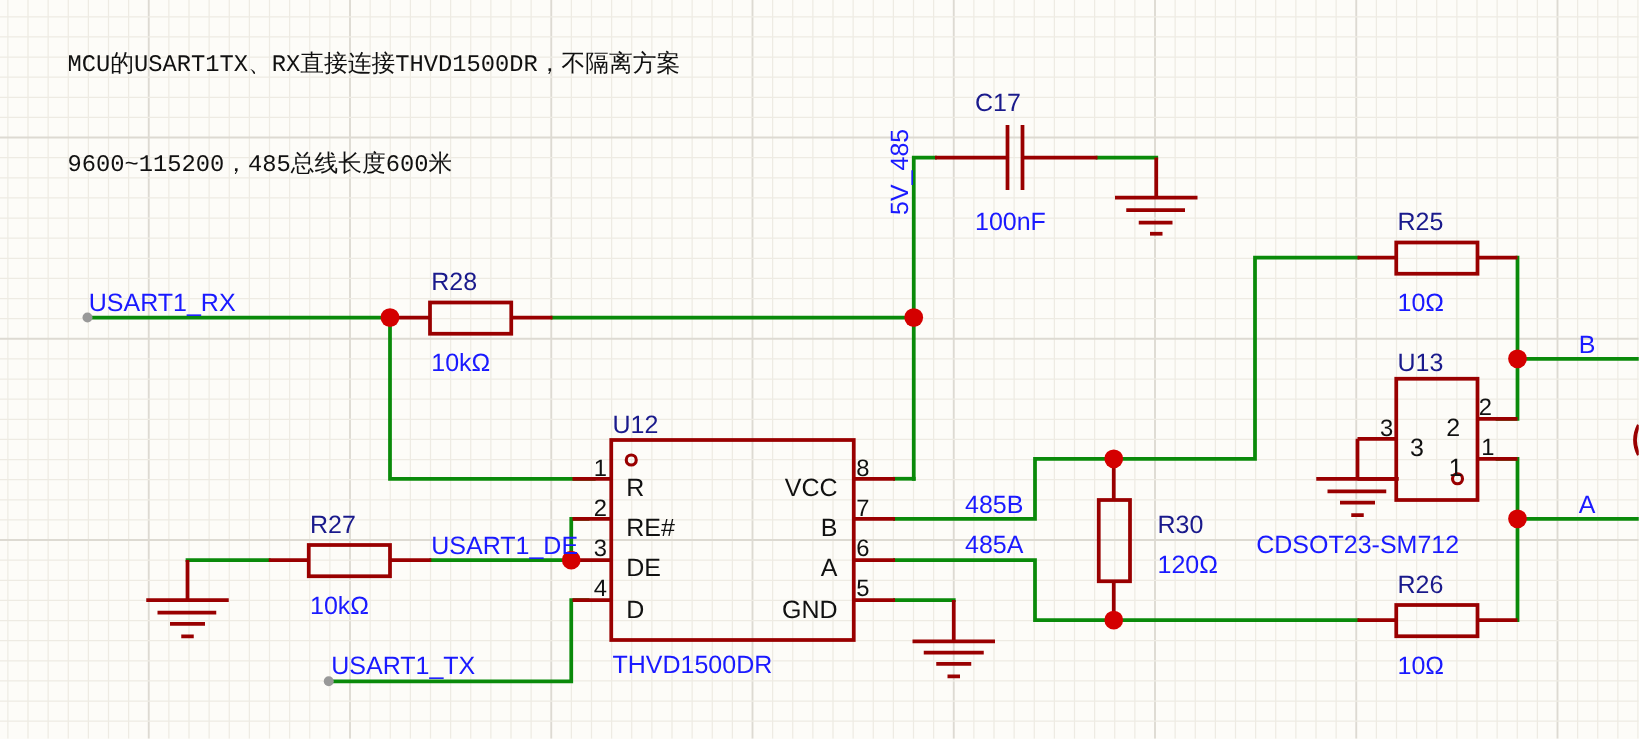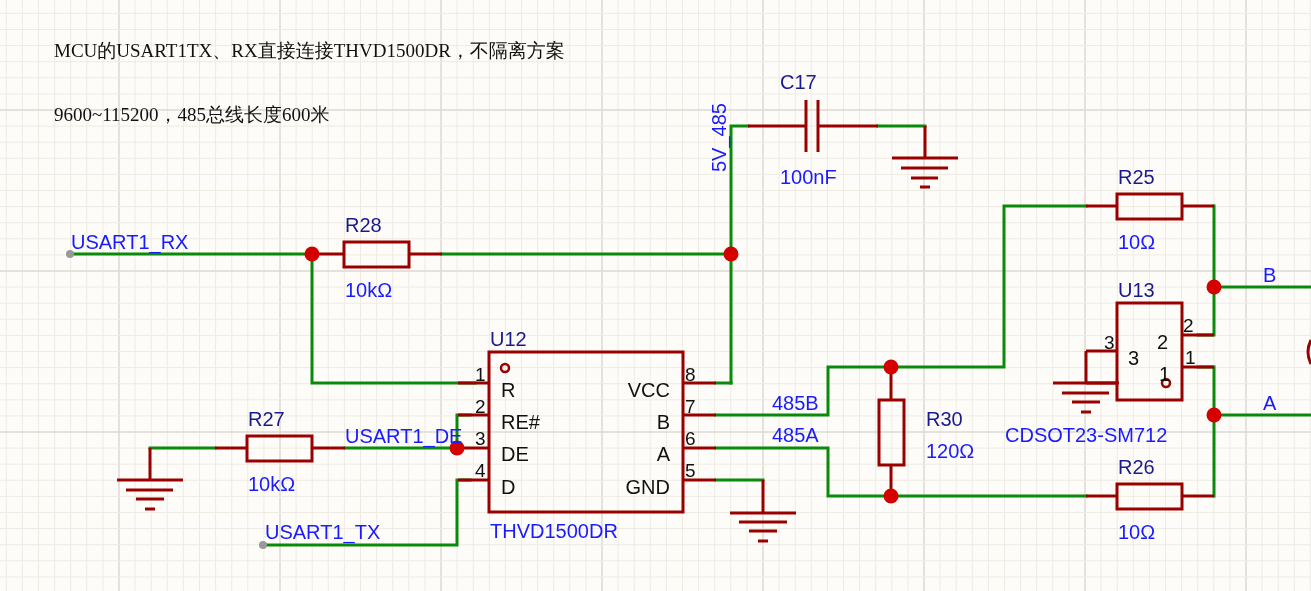--- a/index.html
+++ b/index.html
@@ -1,18 +1,18 @@
 <!DOCTYPE html>
 <html><head>
 <meta charset="utf-8">
 <style>
   html,body{margin:0;padding:0;}
   body{width:1311px;height:591px;overflow:hidden;background:#fdfcf8;position:relative;font-family:"Liberation Sans","DejaVu Sans",sans-serif;}
   #canvas{position:absolute;left:0;top:0;}
-  .note{position:absolute;font-size:19px;color:#111;white-space:nowrap;font-family:Liberation Serif, serif;}
+  .note{position:absolute;font-size:19px;color:#111;white-space:nowrap;font-family:Liberation Mono, monospace;}
   svg text{font-family:"Liberation Sans","DejaVu Sans",sans-serif;}
   .des{fill:#1a1a8c;font-size:20px;}
   .val{fill:#1a1aff;font-size:20px;}
   .net{fill:#1a1aff;font-size:20px;}
   .pinnum{fill:#111;font-size:19px;}
   .pinname{fill:#111;font-size:20px;}
 </style>
 </head>
 <body>
 
@@ -319,13 +319,13 @@
 
   <text class="pinnum" x="1104" y="349">3</text>
   <text class="pinname" x="1128" y="365">3</text>
   <text class="pinnum" x="1183" y="332">2</text>
   <text class="pinname" x="1157" y="349">2</text>
   <text class="pinnum" x="1185" y="364">1</text>
   <text class="pinname" x="1159" y="381">1</text>
 </svg>
 
 <div class="note" style="left:54px;top:38px;">MCU的USART1TX、RX直接连接THVD1500DR，不隔离方案</div>
-<div class="note" style="left:54px;top:102px;">9600~115200，485总线长度600米</div>
+<div class="note" style="left:54px;top:118px;">9600~115200，485总线长度600米</div>
 
 </body></html>

